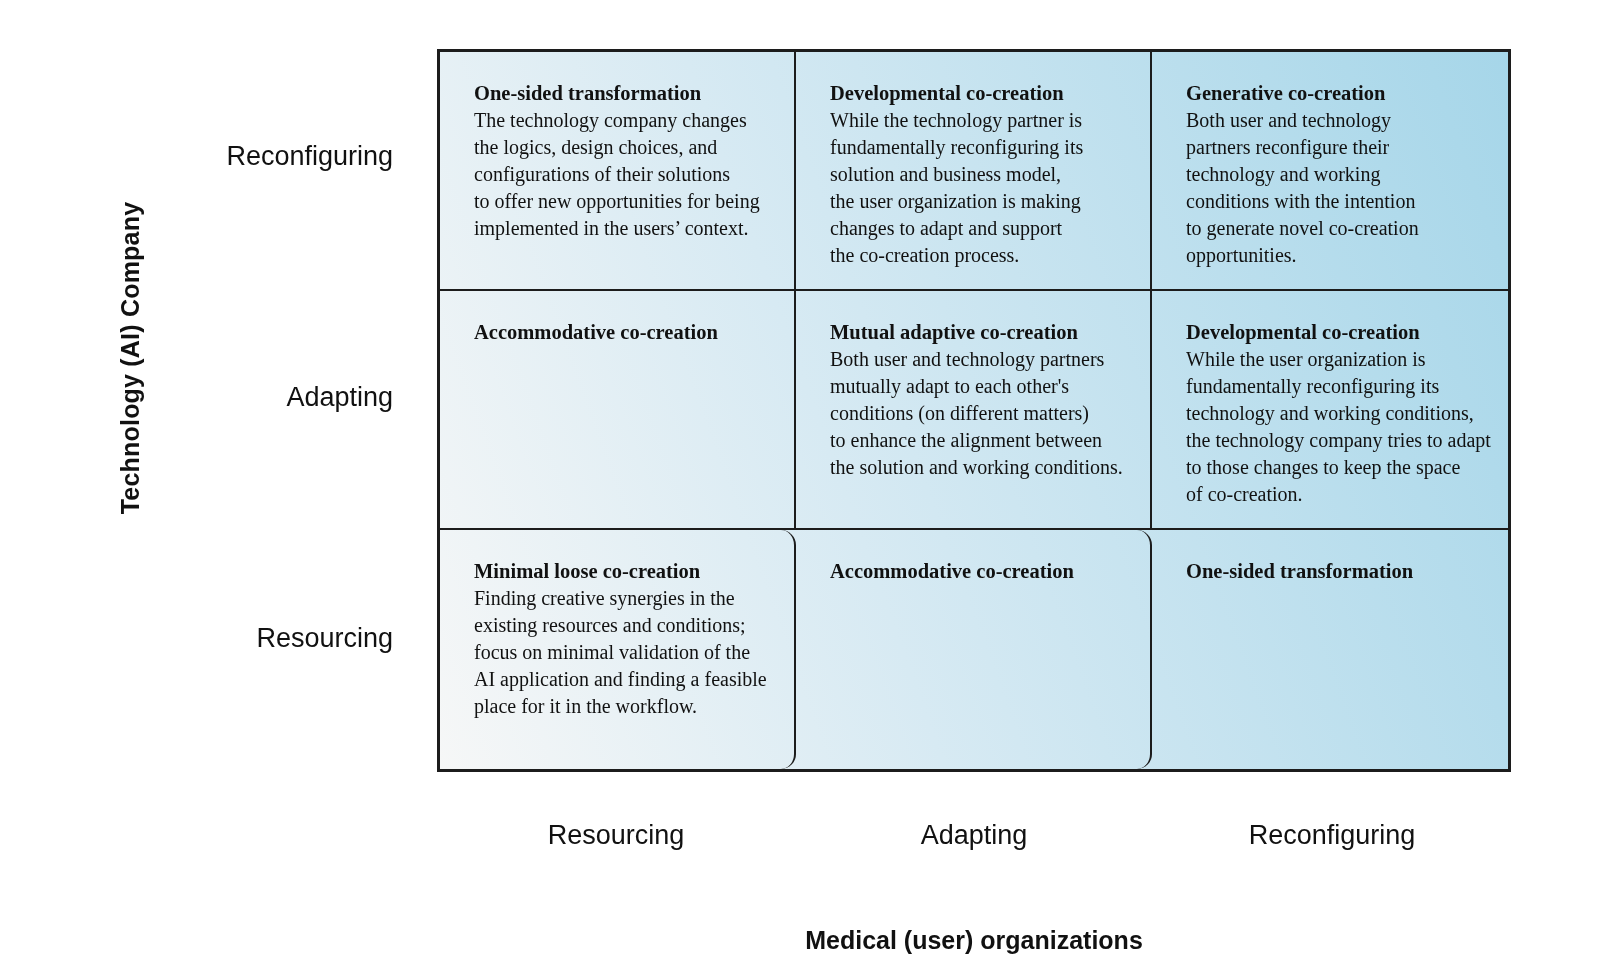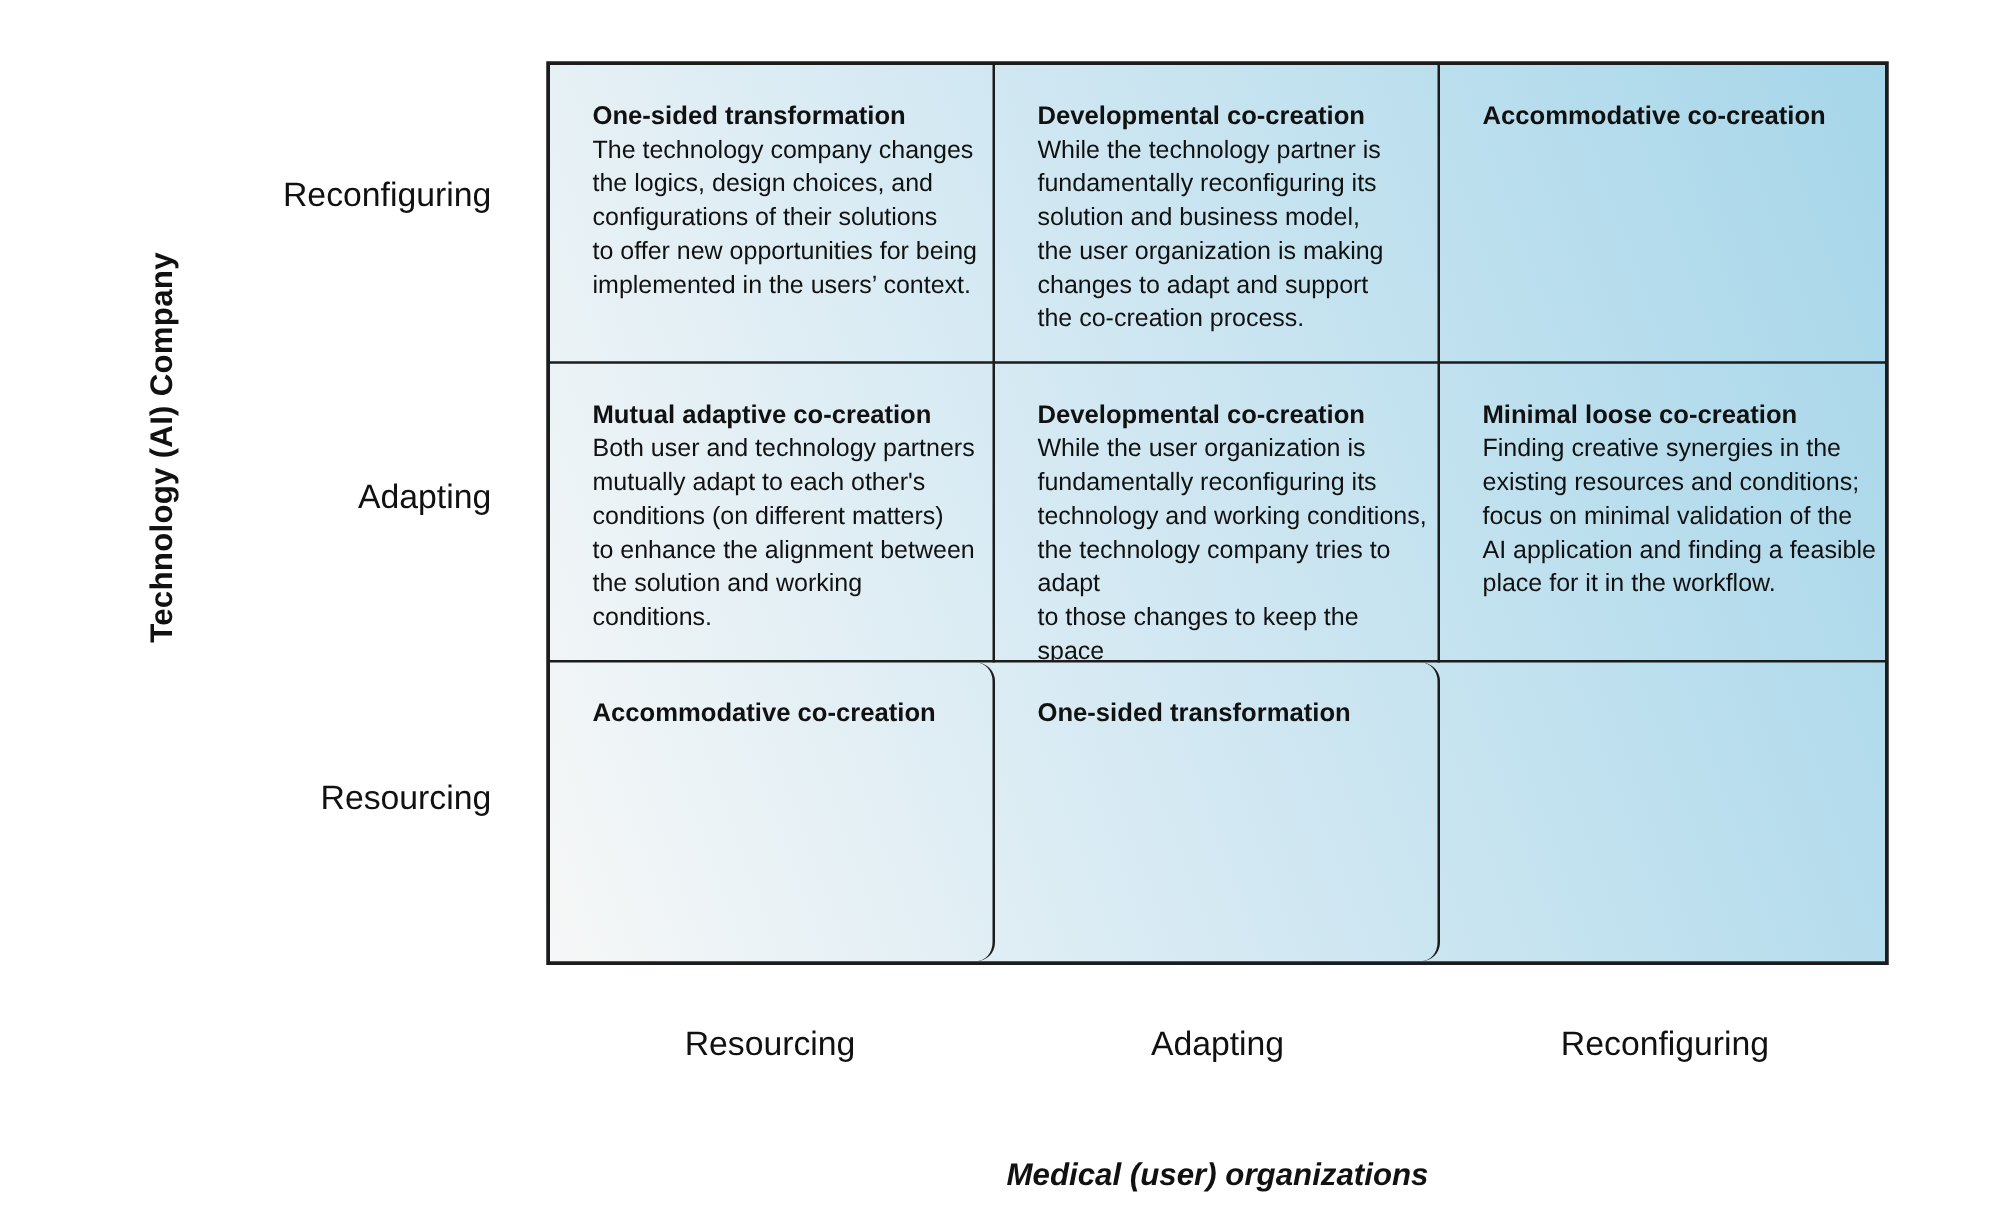--- a/index.html
+++ b/index.html
@@ -66,20 +66,21 @@
       var(--color-gradient_blue) 100%);
     display: grid;
     grid-template-columns: 1fr 1fr 1fr;
     grid-template-rows: 1fr 1fr 1fr;
   }
   .cell {
     border-right: 2px solid var(--color-border);
     border-bottom: 2px solid var(--color-border);
     padding: 27px 6px 0 34px;
     overflow: hidden;
+    font-family: Liberation Serif, serif;
   }
   .cell:nth-child(3n) { border-right: none; }
   .cell:nth-child(n+7) { border-bottom: none; border-radius: 15px; }
   .cell-title {
     font-size: 20.5px;
     font-weight: bold;
     line-height: 28px;
     white-space: nowrap;
   }
   .cell-body {
@@ -108,21 +109,20 @@
   
   .x-title {
     position: absolute;
     left: 437px;
     top: 925px;
     width: 1074px;
     text-align: center;
     font-size: 25px;
     font-weight: bold;
     line-height: 30px;
-    font-style: italic;
   }
 </style>
 </head>
 <body>
 
 <div class="stage">
 
   <div class="y-title">Technology (AI) Company</div>
 
   <div class="y-labels">
@@ -143,20 +143,29 @@
     </div>
     <div class="cell">
       <div class="cell-title">Developmental co-creation</div>
       <div class="cell-body">While the technology partner is
 fundamentally reconfiguring its
 solution and business model,
 the user organization is making
 changes to adapt and support
 the co-creation process.</div>
     </div>
+    <div class="cell">
+      <div class="cell-title">Generative co-creation</div>
+      <div class="cell-body">Both user and technology
+partners reconfigure their
+technology and working
+conditions with the intention
+to generate novel co-creation
+opportunities.</div>
+    </div>
 
     <div class="cell">
       <div class="cell-title">Accommodative co-creation</div>
     </div>
     <div class="cell">
       <div class="cell-title">Mutual adaptive co-creation</div>
       <div class="cell-body">Both user and technology partners
 mutually adapt to each other's
 conditions (on different matters)
 to enhance the alignment between

